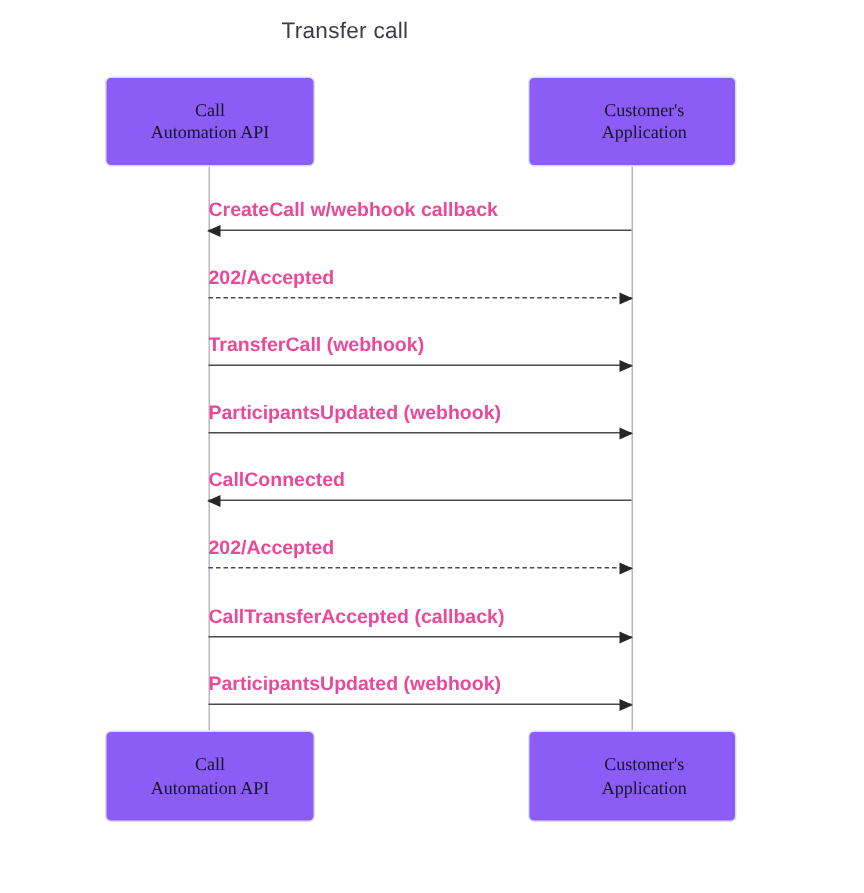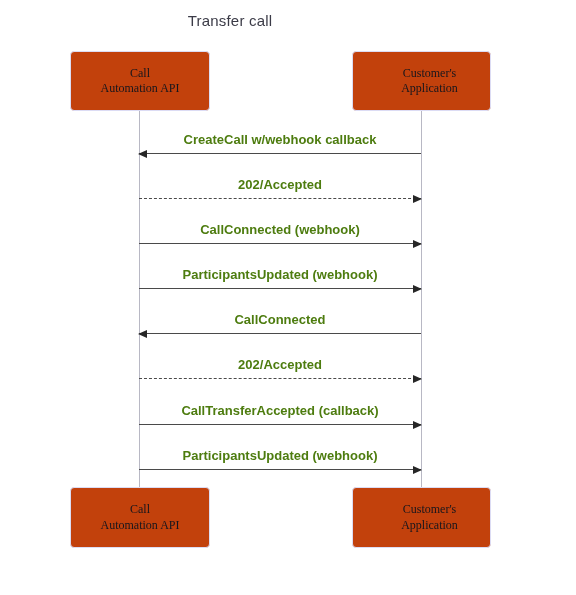--- a/index.html
+++ b/index.html
@@ -14,21 +14,21 @@
   #title {
     position:absolute; left:0; top:12px; width:460px;
     text-align:center;
     font-family:"Liberation Sans", sans-serif;
     font-size:15px; font-weight:400; color:#3b3b47;
     letter-spacing:0.2px;
   }
 
   .participant-box {
     position:absolute;
-    background:#c2410c;
+    background:#8b5cf6;
     border:1px solid #dcdcf4;
     border-radius:4px;
     display:flex; align-items:center; justify-content:center;
     font-family:"Liberation Serif", serif;
     font-size:12px; font-weight:400; color:#16161d;
     line-height:1.28; text-align:center;
     box-sizing:border-box;
   }
   .pbox-left  { left:70px;  width:140px; }
   .pbox-right { left:352px; width:139px;padding-left:16px; }
@@ -39,23 +39,23 @@
   .lifeline {
     position:absolute; top:111px; height:376px;
     width:1px; background:#b8b8c4;
   }
   .ll-left  { left:139px; }
   .ll-right { left:421px; }
 
   .message { position:absolute; left:139px; width:282px; height:0; }
   .msg-label {
     position:absolute; left:0; width:282px;
-    bottom:6px; text-align:center;
+    bottom:6px; 
     font-family:"Liberation Sans", sans-serif;
-    font-size:13px; font-weight:700; color:#4d7c0f;
+    font-size:13px; font-weight:700; color:#ec4899;
     white-space:nowrap;
   }
   .msg-line {
     position:absolute; left:0; top:0; width:282px;
     height:0; border-top:1.5px solid #4a4a4a;
   }
   .msg-line.dashed {
     border-top:1.5px dashed #4a4a4a;
   }
   .arrowhead {
@@ -93,21 +93,21 @@
   </div>
 
   <div class="message" style="top:198px">
     <div class="msg-label">202/Accepted</div>
     <div class="msg-line dashed">
       <div class="arrowhead arrow-right"></div>
     </div>
   </div>
 
   <div class="message" style="top:243px">
-    <div class="msg-label">CallConnected (webhook)</div>
+    <div class="msg-label">TransferCall (webhook)</div>
     <div class="msg-line">
       <div class="arrowhead arrow-right"></div>
     </div>
   </div>
 
   <div class="message" style="top:288px">
     <div class="msg-label">ParticipantsUpdated (webhook)</div>
     <div class="msg-line">
       <div class="arrowhead arrow-right"></div>
     </div>

